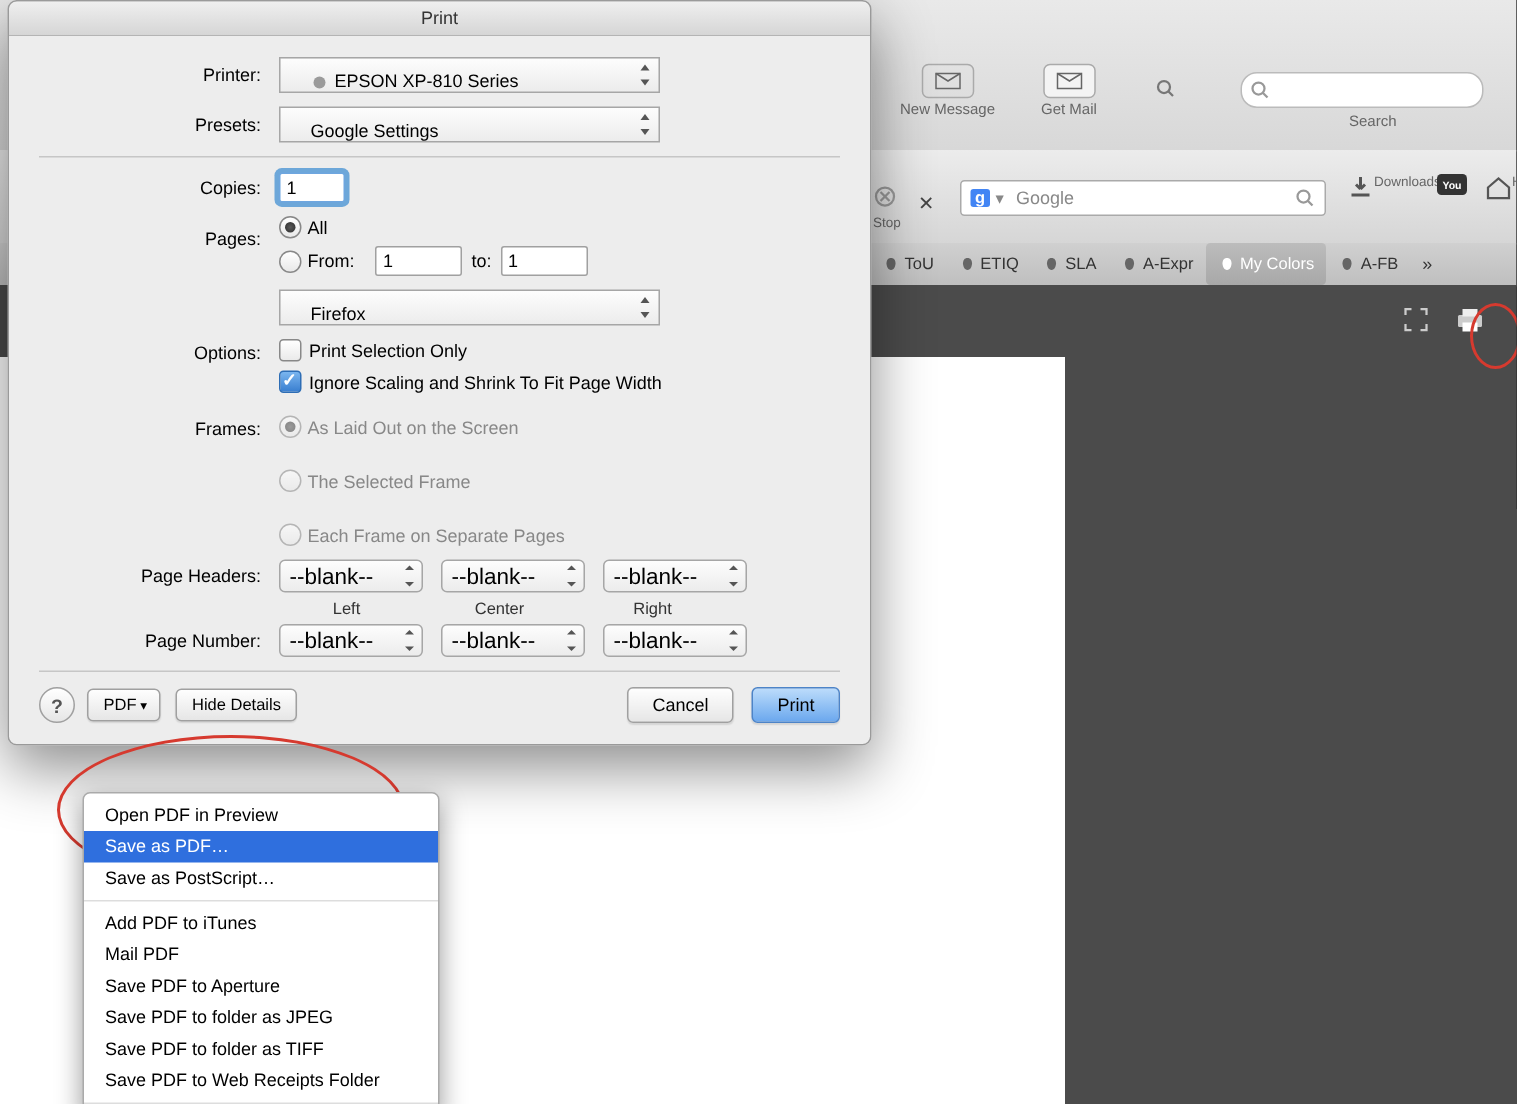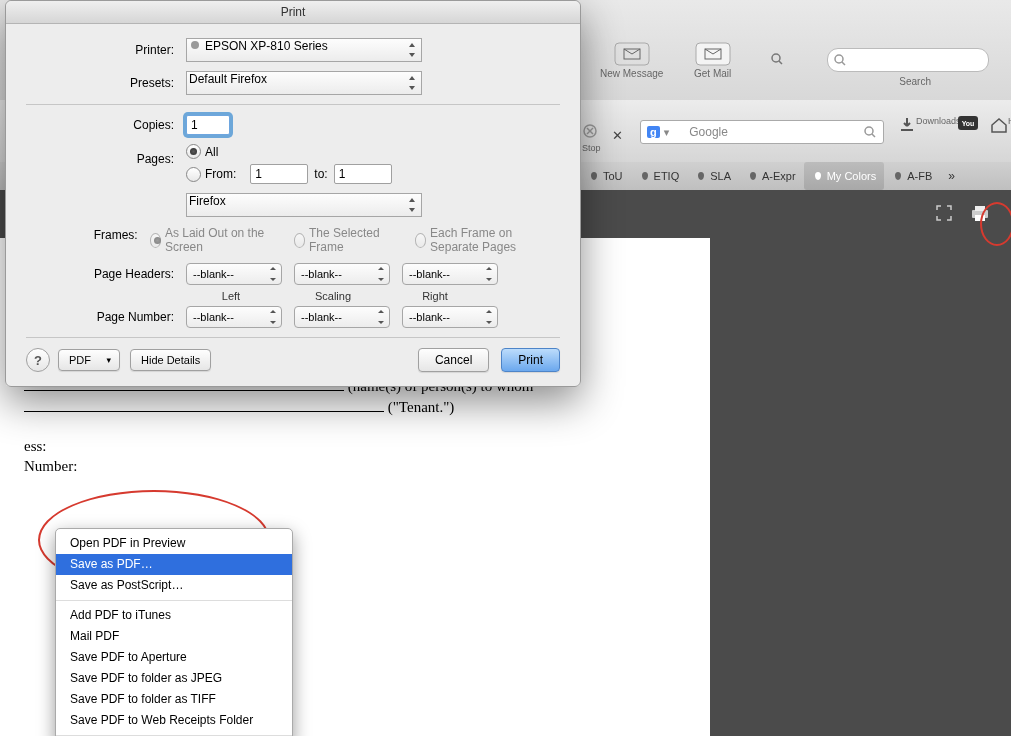--- a/index.html
+++ b/index.html
@@ -31,48 +31,48 @@
 .bookmark-item{display:inline-flex;align-items:center;height:28px;padding:0 8px;color:#333;font-size:11px}
 .bookmark-item svg{margin-right:3px}
 
 .print-window{position:absolute;left:5px;top:0;width:574px;background:linear-gradient(#ededed,#ededed);border:1px solid #9a9a9a;border-radius:6px;box-shadow:0 15px 40px rgba(0,0,0,.45)}
 .print-titlebar{height:22px;background:linear-gradient(#efefef,#d6d6d6);border-radius:6px 6px 0 0;border-bottom:1px solid #b4b4b4;text-align:center;line-height:22px;font-size:12px;color:#333;position:relative}
 .print-body{padding:14px 20px 14px 20px}
 .row{display:flex;align-items:center;margin-bottom:9px}
 .row label.lbl{width:148px;text-align:right;margin-right:12px;color:#000}
 .sep{border:0;border-top:1px solid #c6c6c6;margin:6px 0 10px}
 
-.aqua-select{height:22px;background:linear-gradient(#fdfdfd,#ececec);border:1px solid #a6a6a6;border-radius:0;padding:0 22px 0 2px;font-size:12px;display:inline-flex;align-items:flex-start;position:relative;color:#000;white-space:nowrap}
+.aqua-select{height:22px;background:linear-gradient(#fdfdfd,#ececec);border:1px solid #a6a6a6;border-radius:0;padding:0 22px 0 20px;font-size:12px;display:inline-flex;align-items:flex-end;position:relative;color:#000;white-space:nowrap}
 .aqua-select::after{content:"";position:absolute;right:6px;top:4px;width:0;height:0;border-left:3px solid transparent;border-right:3px solid transparent;border-bottom:4px solid #555}
 .aqua-select::before{content:"";position:absolute;right:6px;bottom:4px;width:0;height:0;border-left:3px solid transparent;border-right:3px solid transparent;border-top:4px solid #555}
 
 .aqua-input{height:20px;border:1px solid #a0a0a0;background:#fff;border-radius:2px;padding:0 4px;font-size:12px;box-sizing:border-box}
 .focus-ring{box-shadow:0 0 0 3px rgba(94,158,214,.9);border-color:#6ea6df}
 
 .radio{display:inline-flex;align-items:center;margin-right:8px}
 .radio .dot{width:13px;height:13px;border:1px solid #888;border-radius:50%;margin-right:4px;background:linear-gradient(#fff,#e8e8e8);position:relative}
 .radio.sel .dot::after{content:"";position:absolute;left:3px;top:3px;width:7px;height:7px;border-radius:50%;background:radial-gradient(#5a5a5a,#2a2a2a)}
 .radio.dis .dot{opacity:.55}
 .radio.dis span{color:#888}
 
 .check{display:inline-flex;align-items:center;margin-bottom:6px}
 .check .box{width:13px;height:13px;border:1px solid #888;border-radius:3px;margin-right:5px;background:linear-gradient(#fff,#eaeaea);position:relative}
 .check.sel .box{background:linear-gradient(#7ab5ef,#3a7fd0);border-color:#2d6db5}
 .check.sel .box::after{content:"✓";position:absolute;left:1px;top:-2px;color:#fff;font-size:12px;font-weight:bold}
 
-.small-select{height:20px;background:linear-gradient(#fdfdfd,#ececec);border:1px solid #a6a6a6;border-radius:4px;padding:0 18px 0 6px;font-size:11px;display:inline-flex;align-items:center;position:relative;white-space:nowrap}
+.small-select{height:20px;background:linear-gradient(#fdfdfd,#ececec);border:1px solid #a6a6a6;border-radius:4px;padding:0 18px 0 6px;font-size:15px;display:inline-flex;align-items:center;position:relative;white-space:nowrap}
 .small-select::after{content:"";position:absolute;right:5px;top:3px;width:0;height:0;border-left:3px solid transparent;border-right:3px solid transparent;border-bottom:3px solid #555}
 .small-select::before{content:"";position:absolute;right:5px;bottom:3px;width:0;height:0;border-left:3px solid transparent;border-right:3px solid transparent;border-top:3px solid #555}
 
 .hlabel{font-size:11px;color:#333;text-align:center}
 
 .btn{height:22px;padding:0 16px;border:1px solid #a0a0a0;border-radius:4px;background:linear-gradient(#fefefe,#e6e6e6);font-size:12px;display:inline-flex;align-items:center;color:#000;box-shadow:0 1px 1px rgba(0,0,0,.1)}
 .btn.primary{background:linear-gradient(#bcdcfb,#6ba8ee);border-color:#4d84c8;color:#000}
 .btn.small{padding:0 10px;height:20px;font-size:11px}
-.btn.pdf{position:relative;padding-right:28px}
+.btn.pdf{position:relative;padding-right:15px}
 .btn.pdf::after{content:"▾";position:absolute;right:8px;font-size:9px}
 
 .help-btn{width:22px;height:22px;border:1px solid #a0a0a0;border-radius:50%;background:linear-gradient(#fff,#e6e6e6);display:inline-flex;align-items:center;justify-content:center;font-size:13px;font-weight:bold;color:#555}
 
 .pdf-menu{position:absolute;left:55px;top:528px;width:236px;background:#fff;border:1px solid #aaa;border-radius:5px;box-shadow:0 6px 18px rgba(0,0,0,.4);padding:4px 0;z-index:100}
 .pdf-menu .item{padding:2px 14px;font-size:12px;line-height:17px;color:#000}
 .pdf-menu .item.hl{background:#2f6fde;color:#fff}
 .pdf-menu hr{border:0;border-top:1px solid #ddd;margin:4px 0}
 
 .red-circle{position:absolute;border:2px solid #d63a2f;border-radius:50%;pointer-events:none}
@@ -115,21 +115,21 @@
       <circle cx="8" cy="8" r="6" fill="none" stroke="#999" stroke-width="1.5"></circle>
       <line x1="5" y1="5" x2="11" y2="11" stroke="#999" stroke-width="1.5"></line>
       <line x1="11" y1="5" x2="5" y2="11" stroke="#999" stroke-width="1.5"></line>
     </svg>
 </div>
 <div style="position:absolute;left:582px;top:143px;font-size:9px;color:#666">Stop</div>
 <div style="position:absolute;left:612px;top:128px;font-size:13px;color:#444">✕</div>
 <div class="url-box">
   <span class="g">g</span>
   <span style="color:#888;font-size:11px">▾</span>
-  <span style="margin-left:20px;color:#888">Google</span>
+  <span style="margin-left:8px;color:#888">Google</span>
   <svg class="mag" width="14" height="14">
       <circle cx="6" cy="6" r="4" fill="none" stroke="#999" stroke-width="1.5"></circle>
       <line x1="9" y1="9" x2="12" y2="12" stroke="#999" stroke-width="1.5"></line>
     </svg>
 </div>
 <div class="tb2-icon" style="left:898px">
   <svg width="18" height="18">
       <path d="M9 2v8m0 0l-3-3m3 3l3-3M3 14h12" stroke="#555" stroke-width="2" fill="none"></path>
     </svg>
   <span>Downloads</span>
@@ -225,21 +225,21 @@
         <svg width="12" height="12" style="margin-right:4px">
             <circle cx="6" cy="6" r="4" fill="#9a9a9a"></circle>
           </svg>
         <span>EPSON XP-810 Series</span>
       </div>
     </div>
 
     <div class="row">
       <label class="lbl">Presets:</label>
       <div class="aqua-select" style="width:210px">
-          <span>Default Firefox</span>
+          <span>Google Settings</span>
         </div>
     </div>
 
     <hr class="sep">
 
     <div class="row">
       <label class="lbl">Copies:</label>
       <input class="aqua-input focus-ring" style="width: 44px;" value="1">
     </div>
 
@@ -262,25 +262,38 @@
       </div>
     </div>
 
     <div class="row">
       <label class="lbl"></label>
       <div class="aqua-select" style="width:210px">
           <span>Firefox</span>
         </div>
     </div>
 
+    <div class="row" style="align-items:flex-start">
+      <label class="lbl" style="margin-top:2px">Options:</label>
+      <div style="display:flex;flex-direction:column">
+        <div class="check">
+            <div class="box"></div>
+            <span>Print Selection Only</span>
+          </div>
+        <div class="check sel">
+            <div class="box"></div>
+            <span>Ignore Scaling and Shrink To Fit Page Width</span>
+          </div>
+      </div>
+    </div>
 
 
     <div class="row" style="align-items:flex-start;margin-top:6px">
       <label class="lbl" style="margin-top:2px">Frames:</label>
-      <div style="display:flex;flex-direction:row;gap:21px">
+      <div style="display:flex;flex-direction:column;gap:21px">
         <div class="radio sel dis">
             <div class="dot"></div>
             <span>As Laid Out on the Screen</span>
           </div>
         <div class="radio dis">
             <div class="dot"></div>
             <span>The Selected Frame</span>
           </div>
         <div class="radio dis">
             <div class="dot"></div>
@@ -300,21 +313,21 @@
           </div>
         <div class="small-select" style="width:70px">
             <span>--blank--</span>
           </div>
       </div>
     </div>
     <div class="row" style="margin-top:-4px;margin-bottom:4px">
       <label class="lbl"></label>
       <div style="display:flex;gap:12px">
         <div class="hlabel" style="width:90px">Left</div>
-        <div class="hlabel" style="width:90px">Scaling</div>
+        <div class="hlabel" style="width:90px">Center</div>
         <div class="hlabel" style="width:90px">Right</div>
       </div>
     </div>
     <div class="row">
       <label class="lbl">Page Number:</label>
       <div style="display:flex;gap:12px">
         <div class="small-select" style="width:70px">
             <span>--blank--</span>
           </div>
         <div class="small-select" style="width:70px">

